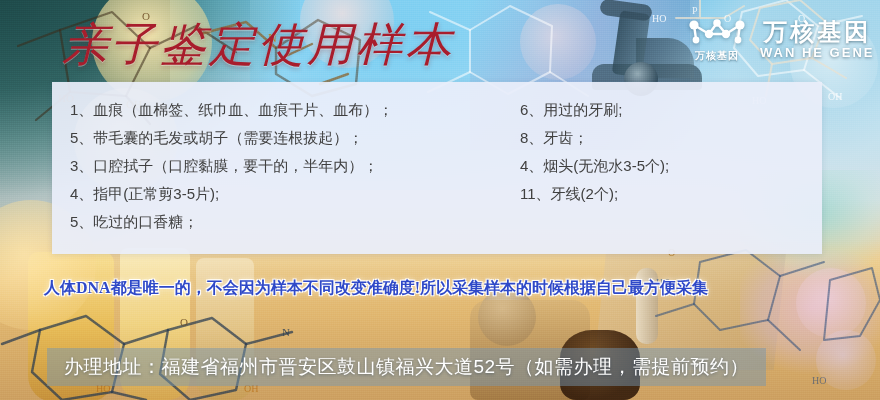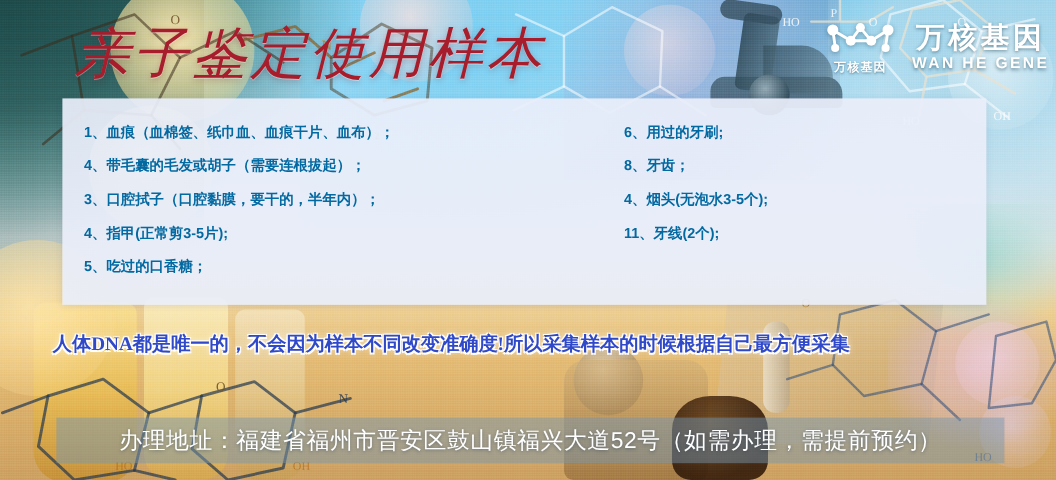--- a/index.html
+++ b/index.html
@@ -181,37 +181,36 @@
   .panel{
     position:absolute;left:52px;top:82px;width:770px;height:172px;
     background:rgba(234,238,250,.93);
     display:flex;
     box-shadow:0 1px 6px rgba(40,60,110,.12);
   }
   .col{padding:14px 0 0 0;}
   .col-left{width:430px;padding-left:18px;}
   .col-right{width:300px;padding-left:20px;}
   .item{
-    font-size:12px;color:#0369a1;line-height:28px;white-space:nowrap;
+    font-size:15px;color:#404040;line-height:28px;white-space:nowrap;
     font-family:"Liberation Sans","DejaVu Sans",sans-serif;
-    font-weight:bold;
   }
 
   .note{
     position:absolute;left:44px;top:272px;width:800px;
     font-size:16px;line-height:31px;color:#2f49c8;font-weight:700;
     font-family:"Liberation Serif","DejaVu Serif",serif;
     text-shadow:
       -1px -1px 0 rgba(255,255,255,.95), 1px -1px 0 rgba(255,255,255,.95),
       -1px  1px 0 rgba(255,255,255,.95), 1px  1px 0 rgba(255,255,255,.95),
        0 0 6px rgba(255,255,255,.9);
   }
 
   .footer{
-    position:absolute;left:47px;top:348px;width:790px;height:38px;
+    position:absolute;left:47px;top:348px;width:719px;height:38px;
     background:rgba(118,150,178,.48);
     display:flex;align-items:center;justify-content:center;
   }
   .footer-text{
     font-size:19px;color:#ffffff;letter-spacing:.5px;white-space:nowrap;
     text-shadow:0 1px 3px rgba(30,50,80,.45);
   }
 </style>
 </head>
 <body>
@@ -341,21 +340,21 @@
     </div>
     <div class="brand-words">
       <div class="brand-cn">万核基因</div>
       <div class="brand-en">WAN HE GENE</div>
     </div>
   </div>
 
   <div class="panel">
     <div class="col col-left">
       <div class="item">1、血痕（血棉签、纸巾血、血痕干片、血布）；</div>
-      <div class="item">4、带毛囊的毛发或胡子（需要连根拔起）；</div>
+      <div class="item">5、带毛囊的毛发或胡子（需要连根拔起）；</div>
       <div class="item">3、口腔拭子（口腔黏膜，要干的，半年内）；</div>
       <div class="item">4、指甲(正常剪3-5片);</div>
       <div class="item">5、吃过的口香糖；</div>
     </div>
     <div class="col col-right">
       <div class="item">6、用过的牙刷;</div>
       <div class="item">8、牙齿；</div>
       <div class="item">4、烟头(无泡水3-5个);</div>
       <div class="item">11、牙线(2个);</div>
     </div>

